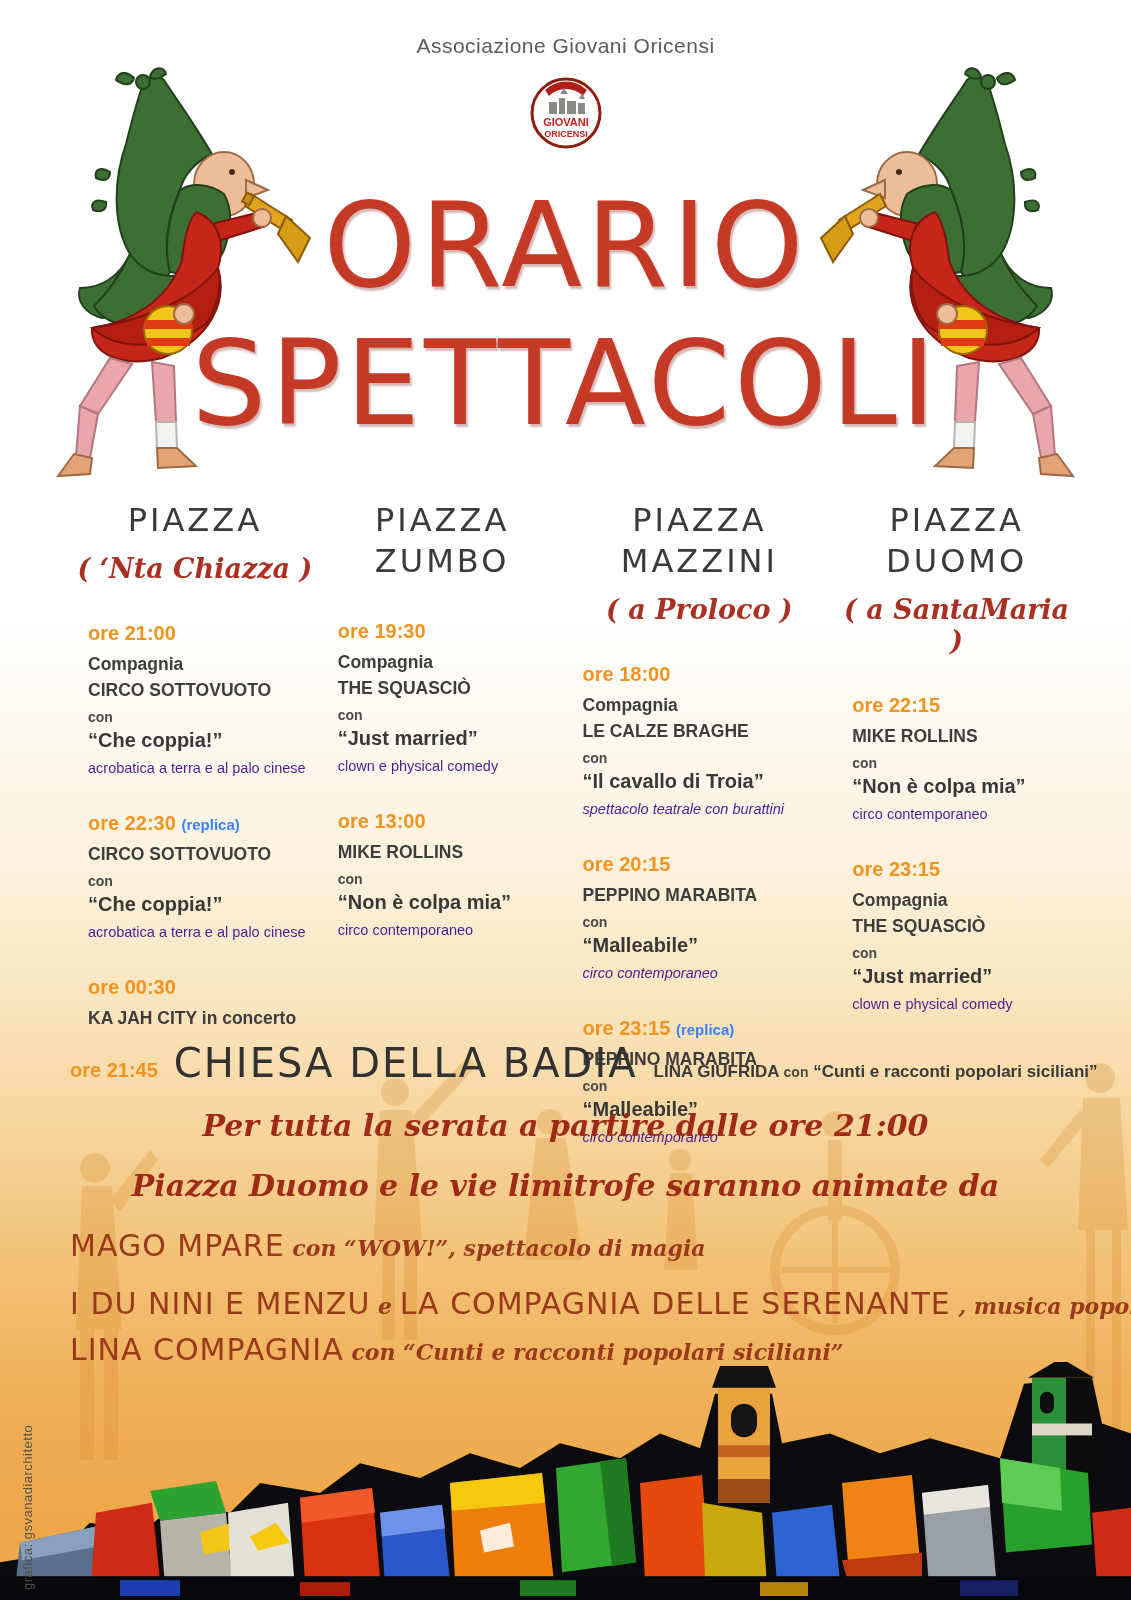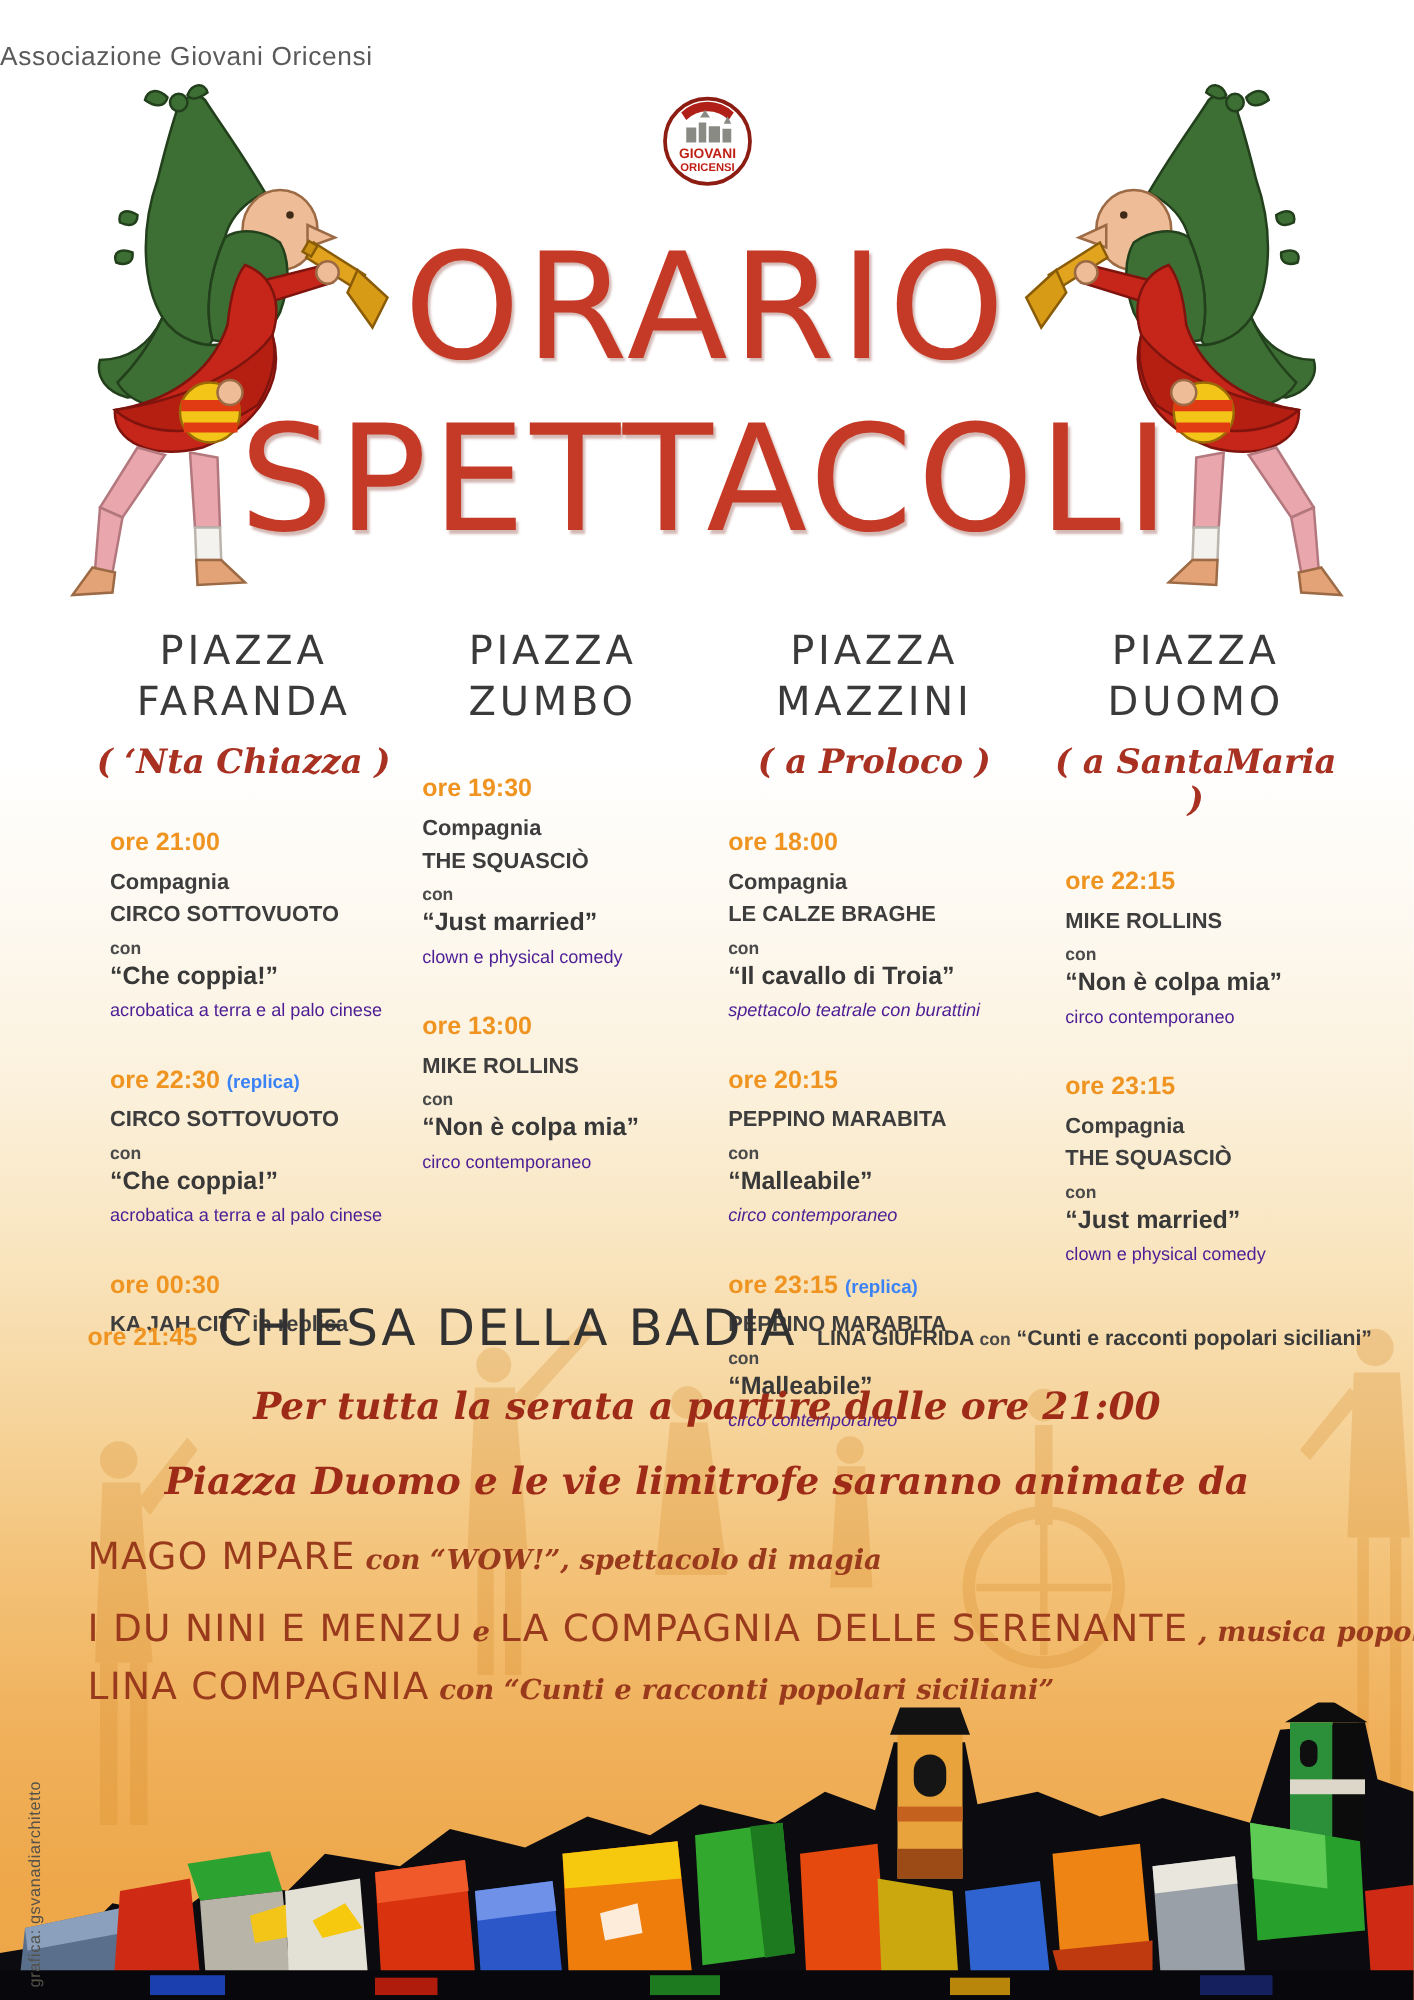--- a/index.html
+++ b/index.html
@@ -6,21 +6,21 @@
   body{
     width:1131px;height:1600px;position:relative;overflow:hidden;
     font-family:"Liberation Sans", sans-serif;
     background:linear-gradient(180deg,
       #ffffff 0%, #ffffff 38%, #fdf8ee 47%, #fbf0da 55%,
       #f9e4bd 63%, #f6d49b 71%, #f3c176 79%, #f0b05a 87%,
       #eea84b 94%, #eda646 100%);
   }
   .layer{position:absolute;}
   
-  .assoc{top:34px;left:0;width:100%;font-size:21px;color:#5a5a5a;letter-spacing:.5px;z-index:2;}
+  .assoc{top:34px;left:0;width:100%;text-align:center;font-size:21px;color:#5a5a5a;letter-spacing:.5px;z-index:2;}
   .logo-wrap{top:76px;left:0;width:100%;display:flex;justify-content:center;z-index:2;}
   
   .title{top:176px;left:0;width:100%;text-align:center;z-index:2;}
   .title-line{
     font-family:"DejaVu Sans", sans-serif;
     font-size:118px;line-height:138px;letter-spacing:4px;
     color:#c43a26;text-shadow:2px 3px 2px rgba(110,20,8,.30);
   }
   
   .jester{top:62px;width:268px;height:425px;z-index:2;}
@@ -167,21 +167,20 @@
   <div class="title-line">ORARIO</div>
   <div class="title-line">SPETTACOLI</div>
 </div>
 
 <div class="layer columns">
 
   <div class="column">
     <div class="col-header">
       <div class="col-name">
         <div>PIAZZA</div>
-        <div>FARANDA</div>
       </div>
       <div class="col-dialect">( ‘Nta Chiazza )</div>
     </div>
     <div class="events">
       <div class="event">
         <div class="ev-time"><span>ore 21:00</span> </div>
         <div class="ev-co">Compagnia</div>
         <div class="ev-co">CIRCO SOTTOVUOTO</div>
         <div class="ev-con">con</div>
         <div class="ev-show">“Che coppia!”</div>
@@ -190,21 +189,21 @@
       <div class="event">
         <div class="ev-time"><span>ore 22:30</span> <span class="ev-replica">(replica)</span></div>
         <div class="ev-co">CIRCO SOTTOVUOTO</div>
 
         <div class="ev-con">con</div>
         <div class="ev-show">“Che coppia!”</div>
         <div class="ev-desc">acrobatica a terra e al palo cinese</div>
       </div>
       <div class="event">
         <div class="ev-time"><span>ore 00:30</span> </div>
-        <div class="ev-co">KA JAH CITY in replica</div>
+        <div class="ev-co">KA JAH CITY in concerto</div>
 
       </div>
     </div>
   </div>
 
   <div class="column">
     <div class="col-header">
       <div class="col-name">
         <div>PIAZZA</div>
         <div>ZUMBO</div>

